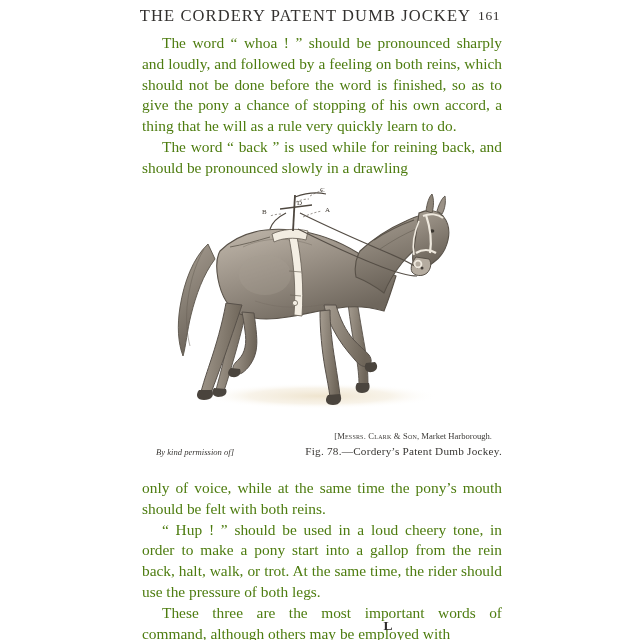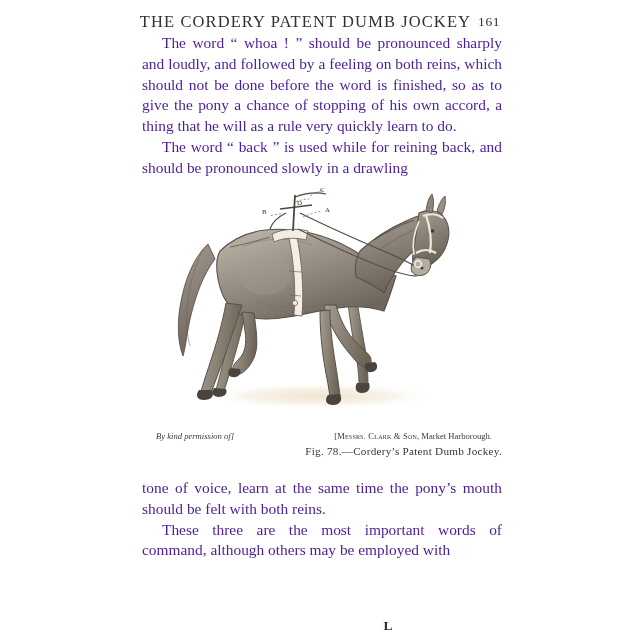--- a/index.html
+++ b/index.html
@@ -21,21 +21,21 @@
     position: absolute;
     inset: 0;
     background: #ffffff;
   }
 
   
   .running-head {
     position: absolute;
     left: 0;
     right: 0;
-    top: 12px;
+    top: 6px;
     text-align: center;
     font-size: 16.5px;
     letter-spacing: 1.1px;
     color: #33312f;
     white-space: nowrap;
   }
   .running-head .folio {
     font-size: 13.5px;
     letter-spacing: 0.6px;
     margin-left: 7px;
@@ -44,21 +44,21 @@
 
   
   .text-block {
     position: absolute;
     left: 142px;
     width: 360px;
     font-size: 15.4px;
     line-height: 20.8px;
     text-align: justify;
     text-justify: inter-word;
-    color: #4c1d95;
+    color: #4d7c0f;
   }
   .text-block.upper { top: 33px; }
   .text-block.lower { top: 478px; }
 
   .text-block p {
     margin: 0;
     text-indent: 20px;
   }
   .text-block p.noindent { text-indent: 0; }
 
@@ -88,20 +88,21 @@
     font-size: 8.6px;
     line-height: 11px;
     color: #3b3936;
     display: flex;
     justify-content: space-between;
     white-space: nowrap;
   }
   .credit-left {
     font-style: italic;
     padding-left: 8px;
+    margin-top: 16px;
   }
   .credit-right {
     padding-right: 4px;
     margin-left: 12px;
   }
   .smallcaps {
     font-variant: small-caps;
     letter-spacing: 0.2px;
   }
   .fig-caption {
@@ -258,19 +259,20 @@
 
     <div class="credit-line">
       <span class="credit-left">By kind permission of]</span>
       <span class="credit-right"><span>[</span><span class="smallcaps">Messrs. Clark &amp; Son</span><span>, Market Harborough.</span></span>
     </div>
 
     <div class="fig-caption">Fig. 78.—Cordery’s Patent Dumb Jockey.</div>
   </div>
 
   <div class="text-block lower">
-    <p class="noindent">tone of voice, learn at the same time the pony’s mouth should be felt with both reins.</p>
+    <p class="noindent">only of voice, while at the same time the pony’s mouth should be felt with both reins.</p>
+    <p>“ Hup ! ” should be used in a loud cheery tone, in order to make a pony start into a gallop from the rein back, halt, walk, or trot.  At the same time, the rider should use the pressure of both legs.</p>
     <p>These three are the most important words of command, although others may be employed with</p>
   </div>
 
   <div class="signature">L</div>
 
 </div>
 
 </body></html>

